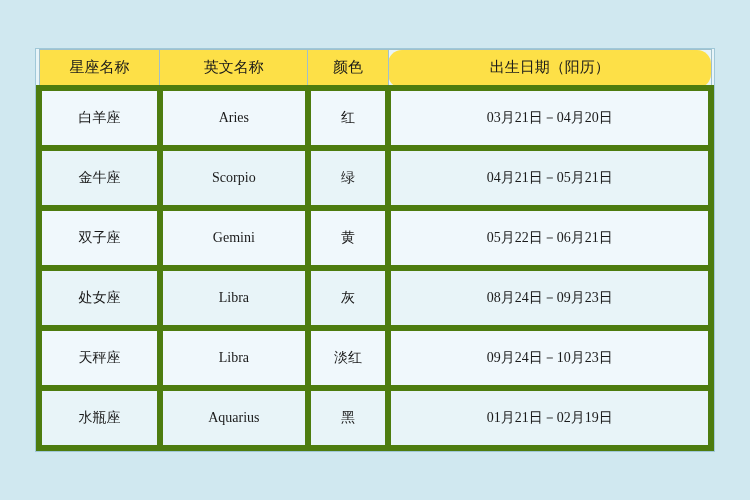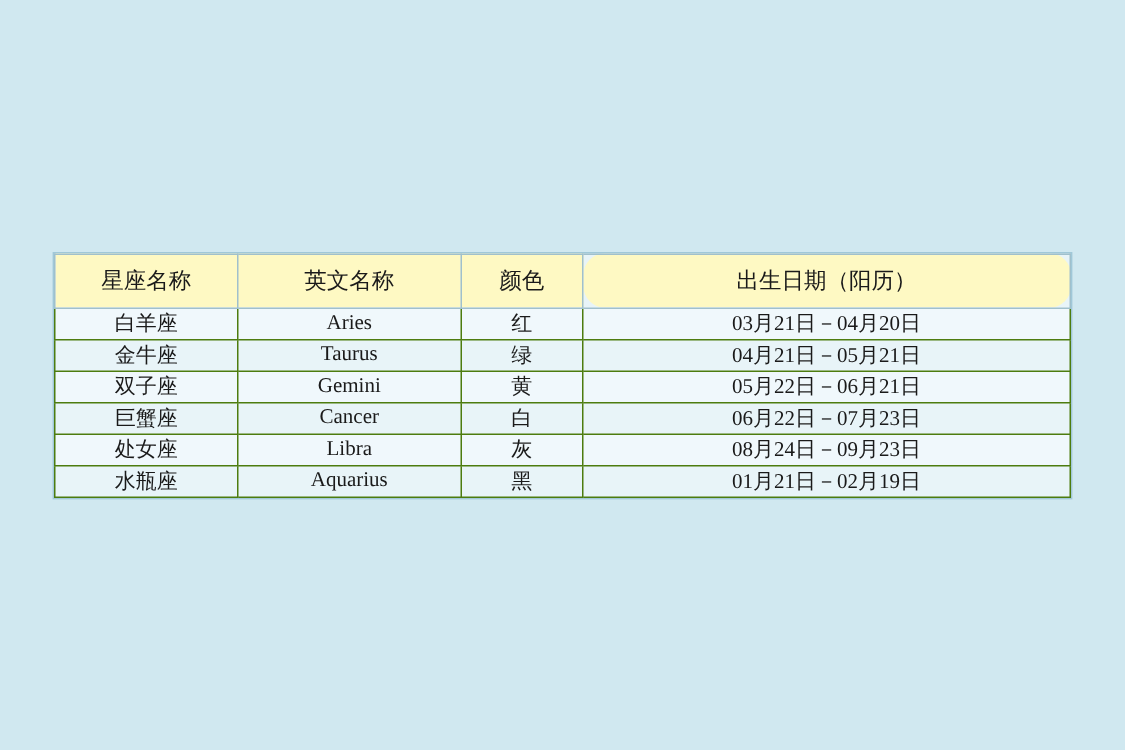--- a/index.html
+++ b/index.html
@@ -23,43 +23,43 @@
       border: 1px solid #a0c8d8;
       width: 680px;
     }
 
     table {
       width: 100%;
       border-collapse: collapse;
     }
 
     thead tr {
-      background-color: #fef9c3;
+      background-color: #fde047;
     }
 
     thead th {
       border: 1px solid #a0c0cc;
       padding: 8px 10px;
       text-align: center;
       font-size: 15px;
       font-weight: normal;
       color: #1a1a1a;
     }
 
     tbody tr {
       background-color: #f0f8fc;
     }
 
     tbody tr:nth-child(even) {
       background-color: #e8f4f8;
     }
 
     tbody td {
-      border: 1px solid #4d7c0f;
-      padding: 1px 10px;
+      border: 6px solid #4d7c0f;
+      padding: 18px 10px;
       text-align: center;
       font-size: 14px;
       color: #1a1a1a;
     }
 
     .col-zh { width: 18%; }
     .col-en { width: 22%; }
     .col-color { width: 12%; margin-top: 20px; }
     .col-date { width: 48%; border-radius: 14px; }
   </style>
@@ -78,41 +78,41 @@
     </thead>
     <tbody id="table-body">
     <tr>
           <td>白羊座</td>
           <td>Aries</td>
           <td>红</td>
           <td>03月21日－04月20日</td>
         </tr>
         <tr>
           <td>金牛座</td>
-          <td>Taurus</td>
+          <td>Scorpio</td>
           <td>绿</td>
           <td>04月21日－05月21日</td>
         </tr>
         <tr>
           <td>双子座</td>
           <td>Gemini</td>
           <td>黄</td>
           <td>05月22日－06月21日</td>
         </tr>
         <tr>
-          <td>巨蟹座</td>
-          <td>Cancer</td>
-          <td>白</td>
-          <td>06月22日－07月23日</td>
-        </tr>
-        <tr>
           <td>处女座</td>
           <td>Libra</td>
           <td>灰</td>
           <td>08月24日－09月23日</td>
+        </tr>
+        <tr>
+          <td>天秤座</td>
+          <td>Libra</td>
+          <td>淡红</td>
+          <td>09月24日－10月23日</td>
         </tr>
         <tr>
           <td>水瓶座</td>
           <td>Aquarius</td>
           <td>黑</td>
           <td>01月21日－02月19日</td>
         </tr>
       </tbody>
   </table>
 </div>

